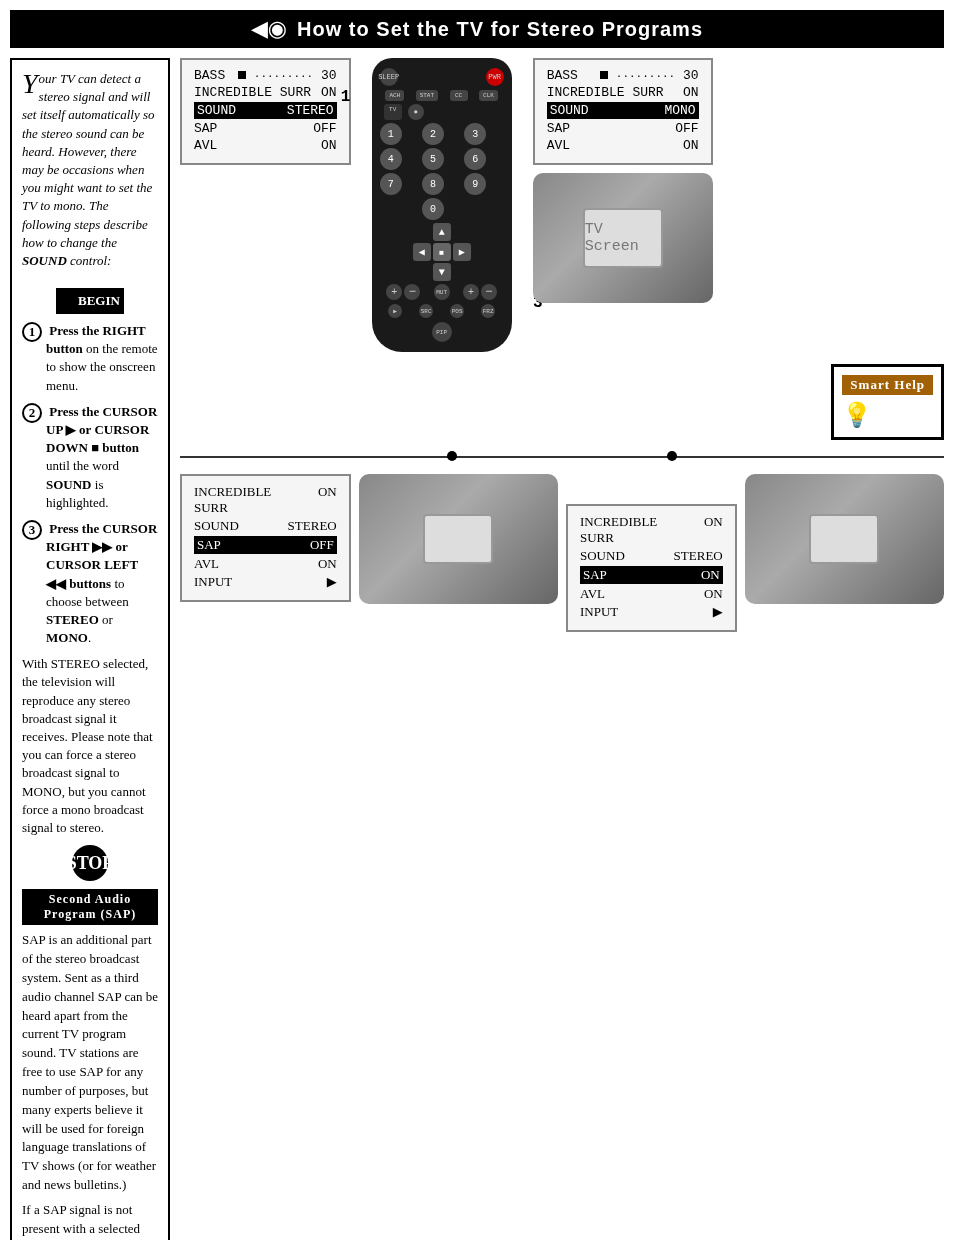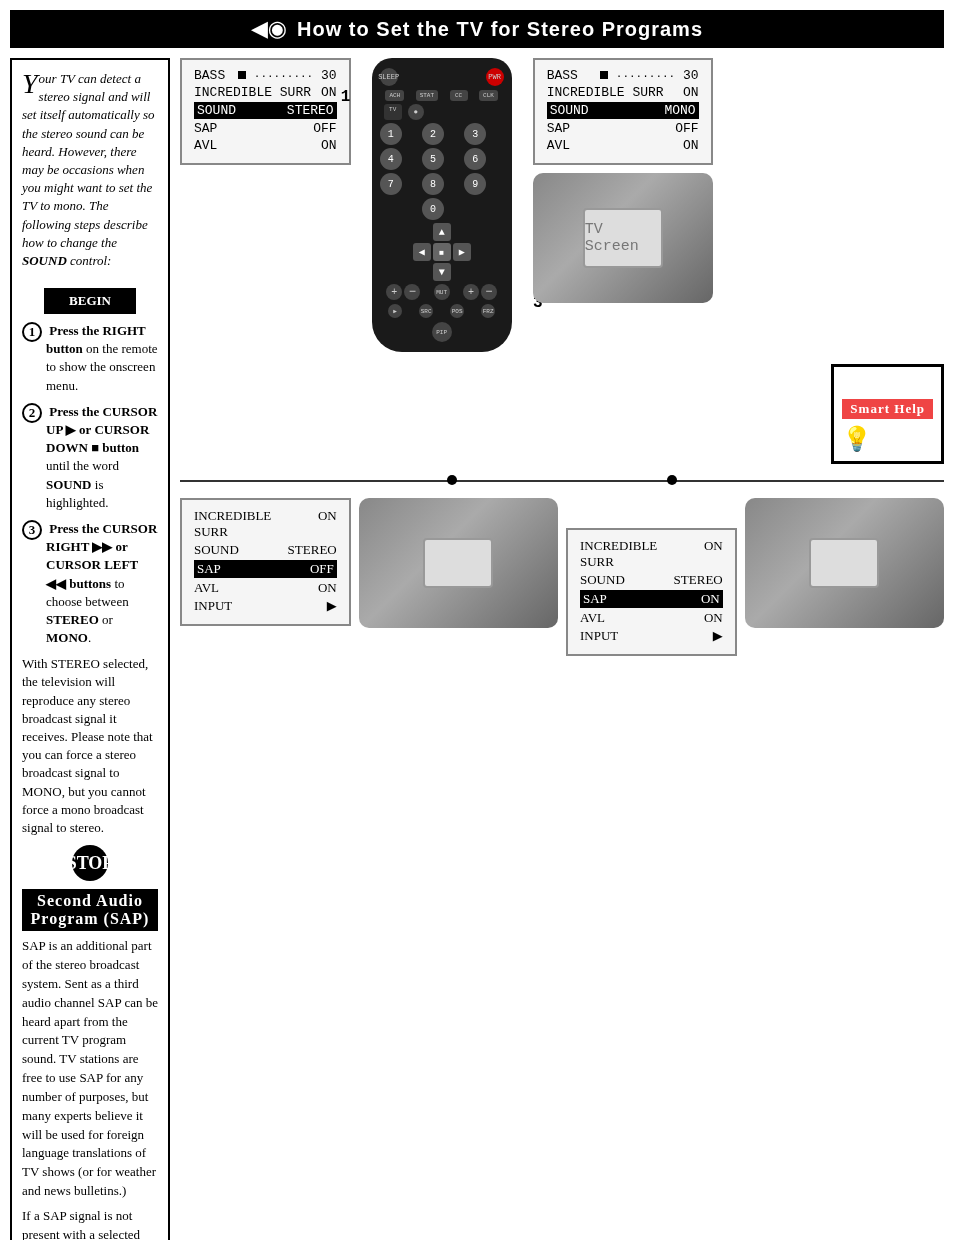--- a/index.html
+++ b/index.html
@@ -57,21 +57,21 @@
       background: #000;
       color: #fff;
       text-align: center;
       padding: 3px 20px;
       font-size: 13px;
       font-weight: bold;
       display: inline-block;
       border: 2px solid #000;
       margin: 8px auto;
       display: block;
-      width: 92px;
+      width: 68px;
       margin: 8px auto;
     }
 
     .step {
       display: flex;
       align-items: flex-start;
       margin-bottom: 8px;
       gap: 4px;
     }
     .step-num-circle {
@@ -101,21 +101,21 @@
       font-weight: bold;
       font-size: 18px;
       margin: 8px auto;
     }
 
     .sap-section-title {
       background: #000;
       color: #fff;
       text-align: center;
       padding: 3px 8px;
-      font-size: 16px;
+      font-size: 12px;
       font-weight: bold;
       letter-spacing: 1px;
       margin: 8px 0 6px 0;
     }
     .sap-text {
       font-size: 13px;
       line-height: 1.45;
     }
     .sap-text p { margin-bottom: 6px; }
 
@@ -223,29 +223,28 @@
 
     
     .smart-help {
       border: 3px solid #000;
       padding: 8px;
       font-size: 12.5px;
       background: #fff;
       max-width: 220px;
     }
     .smart-help-title {
-      background: #ef4444;
+      background: #a16207;
       color: #fff;
       text-align: center;
       padding: 2px 8px;
       font-size: 13px;
       font-weight: bold;
       margin-bottom: 6px;
       letter-spacing: 1px;
-      margin-top: 24px;
     }
     .smart-help-content {
       display: flex;
       gap: 6px;
       align-items: flex-start;
     }
     .bulb-icon {
       font-size: 24px;
       flex-shrink: 0;
     }

